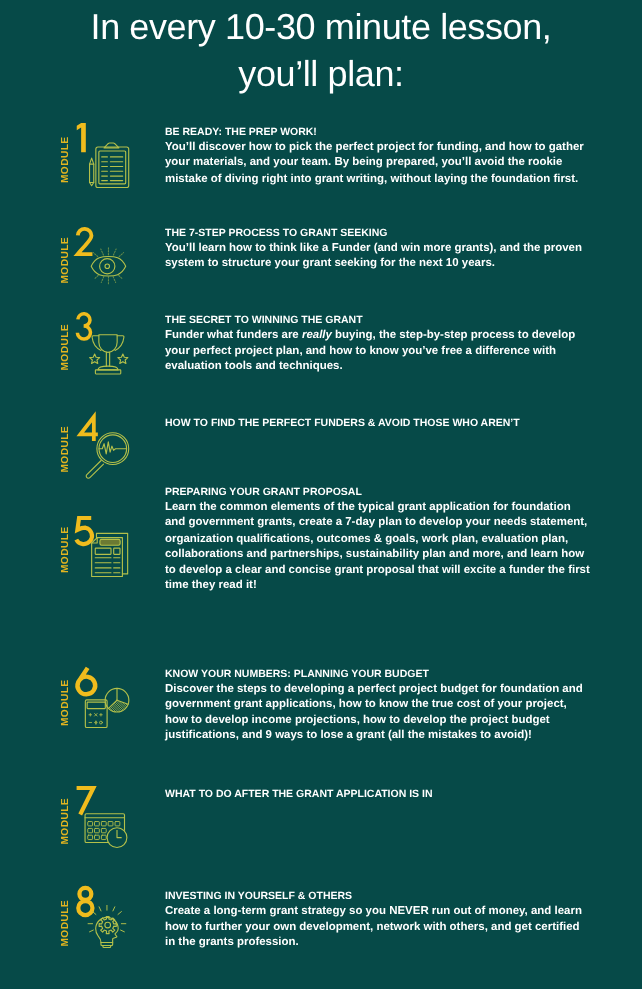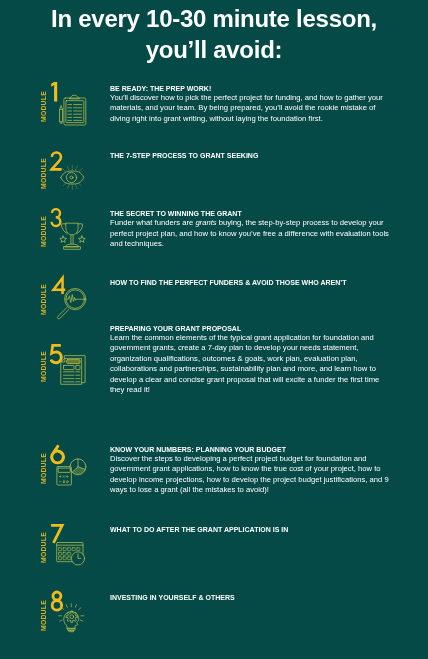--- a/index.html
+++ b/index.html
@@ -11,21 +11,21 @@
   }
   body {
     font-family: "Liberation Sans", sans-serif;
     color: #ffffff;
   }
   .page { position: relative; width: 428px; height: 659px; overflow: hidden; background: #064a48; }
 
   .headline {
     position: absolute; left: 0; top: 2.5px; width: 428px;
     text-align: center;
-    font-size: 24px; font-weight: 700;
+    font-size: 24px; font-weight: 400;
     letter-spacing: -0.26px;
     color: #ffffff;
   }
   .headline .hl {
     display: block;
     height: 31px;
     line-height: 31px;
   }
   .hl1 { margin-top: 0px; }
 
@@ -66,29 +66,30 @@
     line-height: 9px;
     margin: 0;
     color: #ffffff;
     white-space: nowrap;
   }
   .m-desc {
     font-size: 7.65px;
     line-height: 10.4px;
     margin: 0;
     color: #ffffff;
+    font-weight: bold;
   }
 </style>
 </head>
 <body>
 
 <div class="page">
   <div class="headline">
     <span class="hl hl1">In every 10-30 minute lesson,</span>
-    <span class="hl hl2">you’ll avoid:</span>
+    <span class="hl hl2">you’ll plan:</span>
   </div>
 
   <div class="module" style="top:0">
     <div class="mod-word" style="left:40.3px;top:121.7px">MODULE</div>
     <svg class="mod-num" style="left:51.37px;top:82.31px" width="6.49" height="19.59" viewBox="0 0 59 188">
         <path d="M0,46 L0,17 L28,0 L58,0 L58,188 L28,188 L28,29 Z" style="fill:#f0bc1d;stroke:none"></path>
       </svg>
     <svg class="mod-icon" style="left:56px;top:92px" width="34" height="36" viewBox="56 92 34 36">
       <rect x="63.9" y="98.0" width="21.9" height="27.0" rx="1.4"></rect>
       <rect x="65.9" y="100.7" width="17.9" height="21.9" rx="0.7"></rect>
@@ -134,41 +135,42 @@
         <line x1="65.17" y1="171.08" x2="62.19" y2="168.40"></line>
         <line x1="72.30" y1="184.50" x2="72.30" y2="189.30"></line>
         <line x1="75.39" y1="184.44" x2="77.10" y2="188.28"></line>
         <line x1="69.21" y1="184.44" x2="67.50" y2="188.28"></line>
         <line x1="79.14" y1="183.66" x2="81.81" y2="186.06"></line>
         <line x1="65.46" y1="183.66" x2="62.79" y2="186.06"></line>
       </g>
     </svg>
     <div class="mtext" style="top:151.0px">
       <p class="m-title">THE 7-STEP PROCESS TO GRANT SEEKING</p>
+      <p class="m-desc">You’ll learn how to think like a Funder (and win more grants), and the proven system to structure your grant seeking for the next 10 years.</p>
     </div>
   </div>
 
   <div class="module" style="top:0">
     <div class="mod-word" style="left:40.3px;top:247.2px">MODULE</div>
     <svg class="mod-num" style="left:47.31px;top:207.96px" width="17.29" height="17.98" viewBox="-7.5 -7.5 77.0 115.0" stroke-width="15">
         <path d="M 7,24 A 26,26 0 1,1 32,52 A 28,28 0 1,1 5,81"></path>
       </svg>
     <svg class="mod-icon" style="left:57px;top:218px" width="32" height="34" viewBox="57 218 32 34">
       <path d="M65.9,223.2 L78.1,223.2 L78.1,228.2 C78.1,232.0 75.4,234.9 72.0,234.9 C68.6,234.9 65.9,232.0 65.9,228.2 Z"></path>
       <path d="M65.9,223.8 L62.2,223.8 C61.6,223.8 61.3,224.2 61.4,224.8 C61.9,229.0 64.0,232.0 67.3,233.6"></path>
       <path d="M78.1,223.8 L81.8,223.8 C82.4,223.8 82.7,224.2 82.6,224.8 C82.1,229.0 80.0,232.0 76.7,233.6"></path>
       <path d="M70.9,234.9 L70.9,244.1 M73.1,234.9 L73.1,244.1"></path>
       <path d="M65.3,246.6 C65.3,245.1 68.2,244.1 72.0,244.1 C75.8,244.1 78.7,245.1 78.7,246.6 Z"></path>
       <rect x="63.6" y="246.6" width="16.9" height="2.7" rx="0.4"></rect>
       <polygon points="63.10,236.00 64.05,238.20 66.43,238.42 64.63,240.00 65.16,242.33 63.10,241.11 61.04,242.33 61.57,240.00 59.77,238.42 62.15,238.20"></polygon>
       <polygon points="81.90,236.00 82.85,238.20 85.23,238.42 83.43,240.00 83.96,242.33 81.90,241.11 79.84,242.33 80.37,240.00 78.57,238.42 80.95,238.20"></polygon>
     </svg>
     <div class="mtext" style="top:209.2px">
       <p class="m-title">THE SECRET TO WINNING THE GRANT</p>
-      <p class="m-desc"><span>Funder what funders are </span><i>grants</i><span> buying, the step-by-step process to develop your perfect project plan, and how to know you’ve free a difference with evaluation tools and techniques.</span></p>
+      <p class="m-desc"><span>Funder what funders are </span><i>really</i><span> buying, the step-by-step process to develop your perfect project plan, and how to know you’ve free a difference with evaluation tools and techniques.</span></p>
     </div>
   </div>
 
   <div class="module" style="top:0">
     <div class="mod-word" style="left:40.3px;top:314.5px">MODULE</div>
     <svg class="mod-num" style="left:49.76px;top:276.36px" width="18.76" height="19.25" viewBox="-7.5 -7.5 89.0 115.0" stroke-width="15">
         <path d="M 56,100 L 56,4 L 2,74 L 72,74"></path>
       </svg>
     <svg class="mod-icon" style="left:55px;top:285px" width="34" height="36" viewBox="55 285 34 36">
       <circle cx="75.2" cy="299.1" r="10.6"></circle>
@@ -314,15 +316,16 @@
         <line x1="78.65" y1="609.63" x2="80.95" y2="607.70"></line>
         <line x1="63.95" y1="609.63" x2="61.65" y2="607.70"></line>
         <line x1="80.90" y1="615.80" x2="83.90" y2="615.80"></line>
         <line x1="61.70" y1="615.80" x2="58.70" y2="615.80"></line>
         <line x1="80.36" y1="620.03" x2="82.90" y2="621.21"></line>
         <line x1="62.24" y1="620.03" x2="59.70" y2="621.21"></line>
       </g>
     </svg>
     <div class="mtext" style="top:593.2px">
       <p class="m-title">INVESTING IN YOURSELF &amp; OTHERS</p>
+      <p class="m-desc">Create a long-term grant strategy so you NEVER run out of money, and learn how to further your own development, network with others, and get certified in the grants profession.</p>
     </div>
   </div>
 </div>
 
 </body></html>

